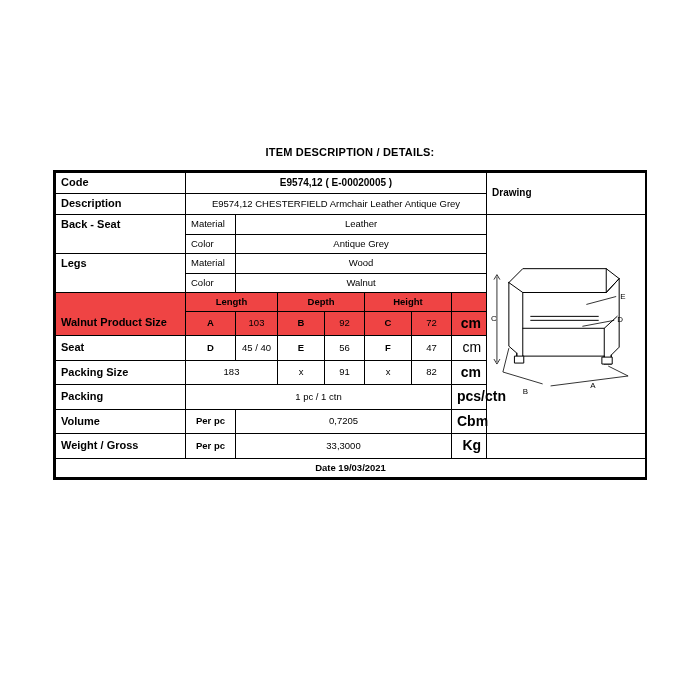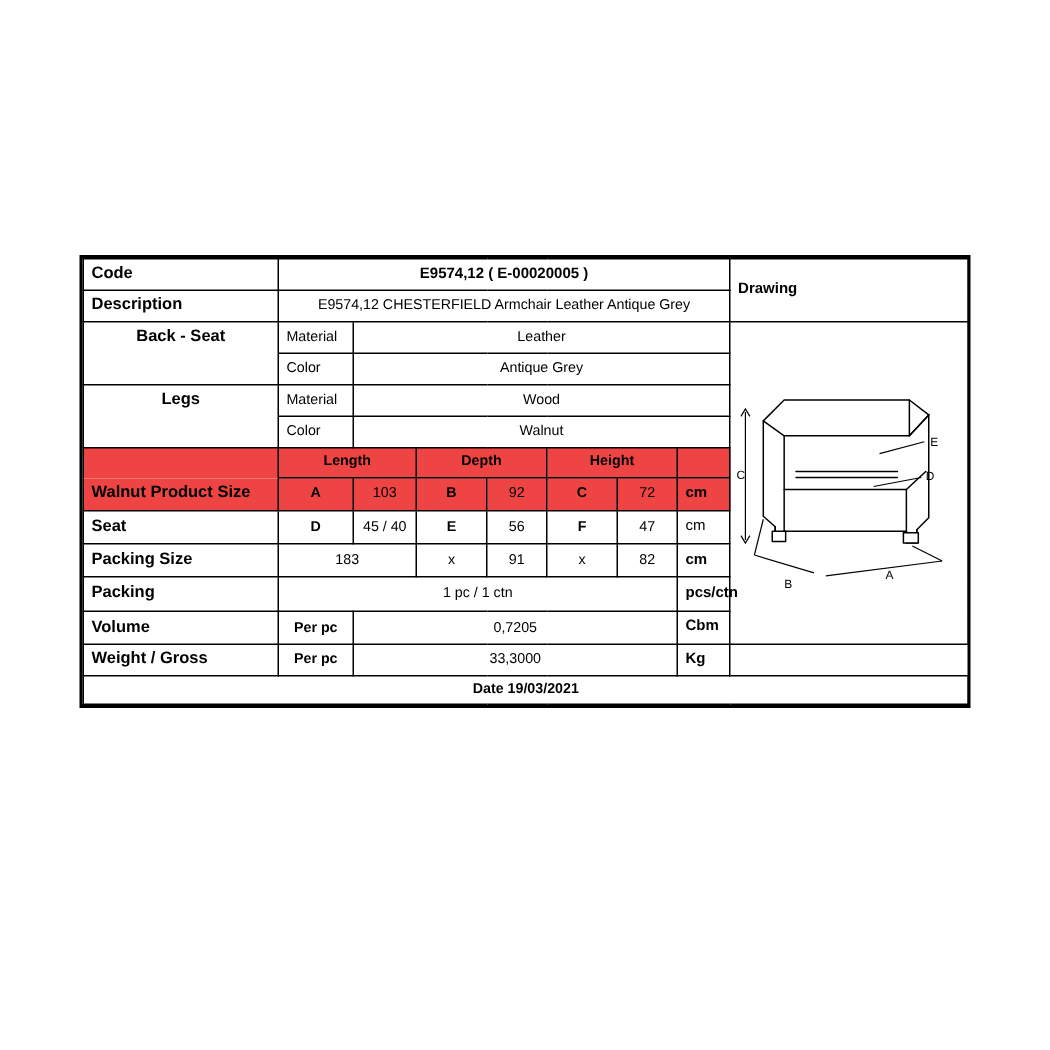--- a/index.html
+++ b/index.html
@@ -48,41 +48,42 @@
     vertical-align: middle;
     height: 18px;
     box-sizing: border-box;
     line-height: 1.25;
   }
   .label-cell { font-weight: bold; font-size: 11px; }
   .center { text-align: center; }
   .left { text-align: left; }
   .bold { font-weight: bold; }
   .yellow { background: #ef4444; }
-  .nb-bottom { border-bottom: none !important; text-align: center; }
+  .nb-bottom { border-bottom: none !important; }
   .nb-top { border-top: none !important; }
   .code-val { font-weight: bold; font-size: 10px; }
   .drawing-head { font-weight: bold; font-size: 10px; }
   .drawing-cell { padding: 0 !important; vertical-align: top; }
   .date-row td { text-align: center; font-weight: bold; font-size: 9.5px; height: 20px; margin-top: 30px; }
   .tall { height: 38px; margin-left: 11px; }
-  .unit { text-align: left; font-size: 10px; }
+  .unit { text-align: right; font-size: 14px; }
   .drawing-area {
     position: relative;
     width: 100%;
     height: 100%;
     min-height: 200px;
   }
   .drawing-svg { display: block; width: 100%; height: 100%; }
 </style>
 </head>
 <body>
 
 <div class="page">
 
+  <div class="sheet-title">ITEM DESCRIPTION / DETAILS:</div>
 
   <div class="spec-wrap">
     <table class="spec">
       <colgroup>
         <col style="width:130px">
         <col style="width:50px">
         <col style="width:42px">
         <col style="width:47px">
         <col style="width:40px">
         <col style="width:47px">

